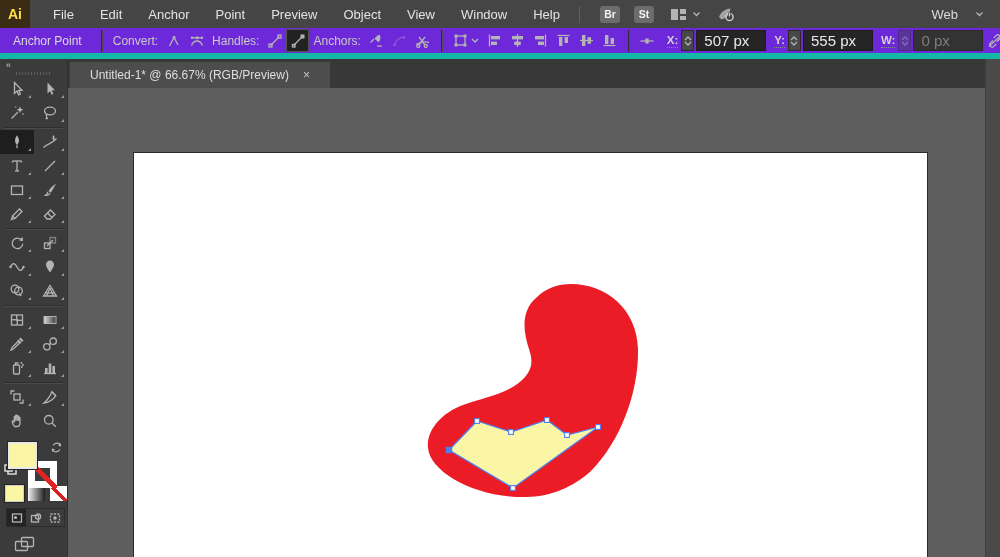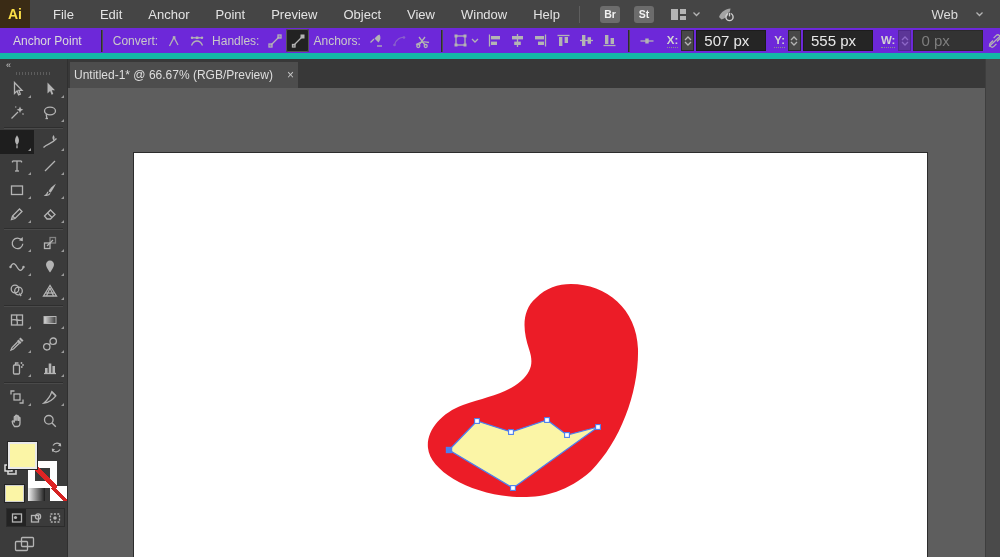--- a/index.html
+++ b/index.html
@@ -82,21 +82,21 @@
 
   .modes { display:flex; margin:7px 5px 0 6px; border:1px solid #2C2C2C; width:fit-content; }
   .mode { width:19px; height:17px; display:flex; align-items:center; justify-content:center; background:#3B3B3B; }
   .mode.sel { background:#232323; }
   .screen-mode { margin:9px 0 0 14px; }
 
   
   .docarea { flex:1; display:flex; flex-direction:column; position:relative; min-width:0; }
   .tabbar { height:29px; background:#383838; display:flex; align-items:flex-end; }
   .doc-tab { height:26px; margin-left:2px; background:#4D4D4D; display:flex; align-items:center;
-             padding:0 4px; font-size:12px; color:#DEDEDE; }
+             padding:0 20px; font-size:12px; color:#DEDEDE; }
   .doc-tab .close { margin-left:14px; font-size:12px; color:#C6C6C6; line-height:1; }
   .canvas { flex:1; position:relative; background:#5E5E5E; overflow:hidden; }
   .artboard { position:absolute; left:65px; top:64px; width:795px; height:420px; background:#fff;
               border:1px solid #2C2C2C; }
   .artboard svg { display:block; }
   .scroll-strip { position:absolute; right:0; top:0; bottom:0; width:15px; background:#4A4A4A;
                   border-left:1px solid #3E3E3E; z-index:4; }
 
   .ic { stroke:#B4B4B4; fill:none; stroke-width:1.3; }
   .icf { fill:#B4B4B4; stroke:none; }

